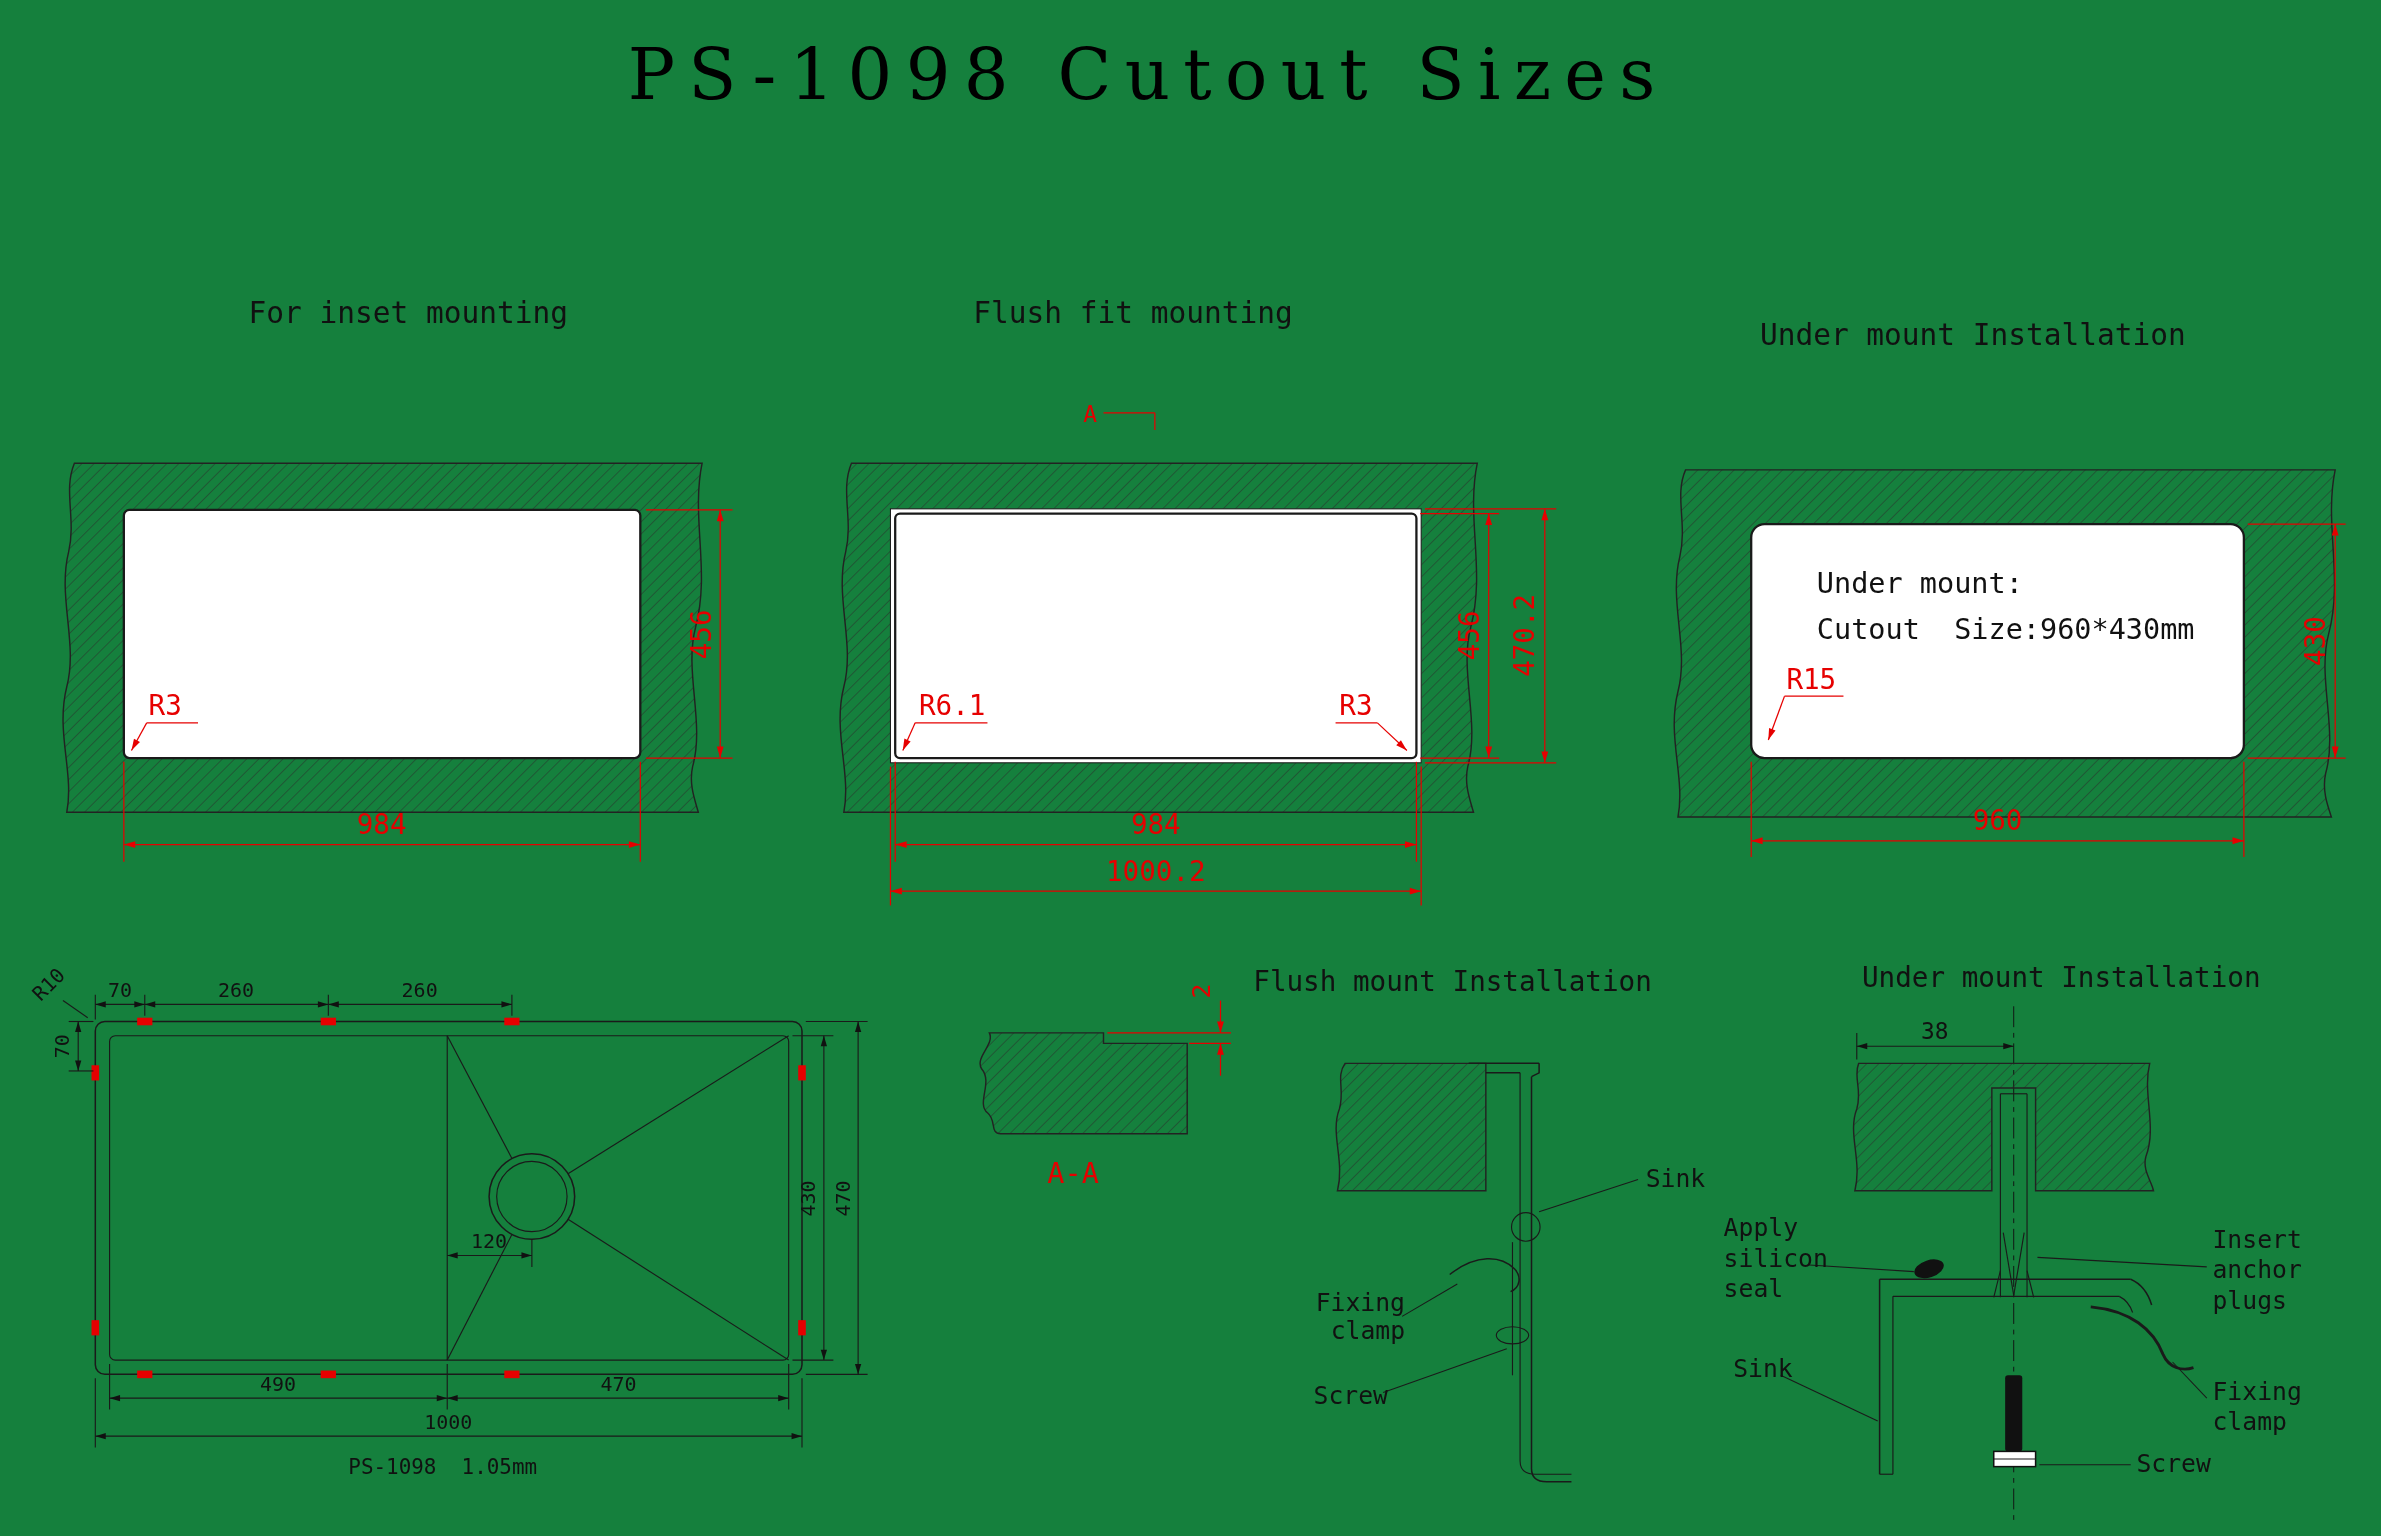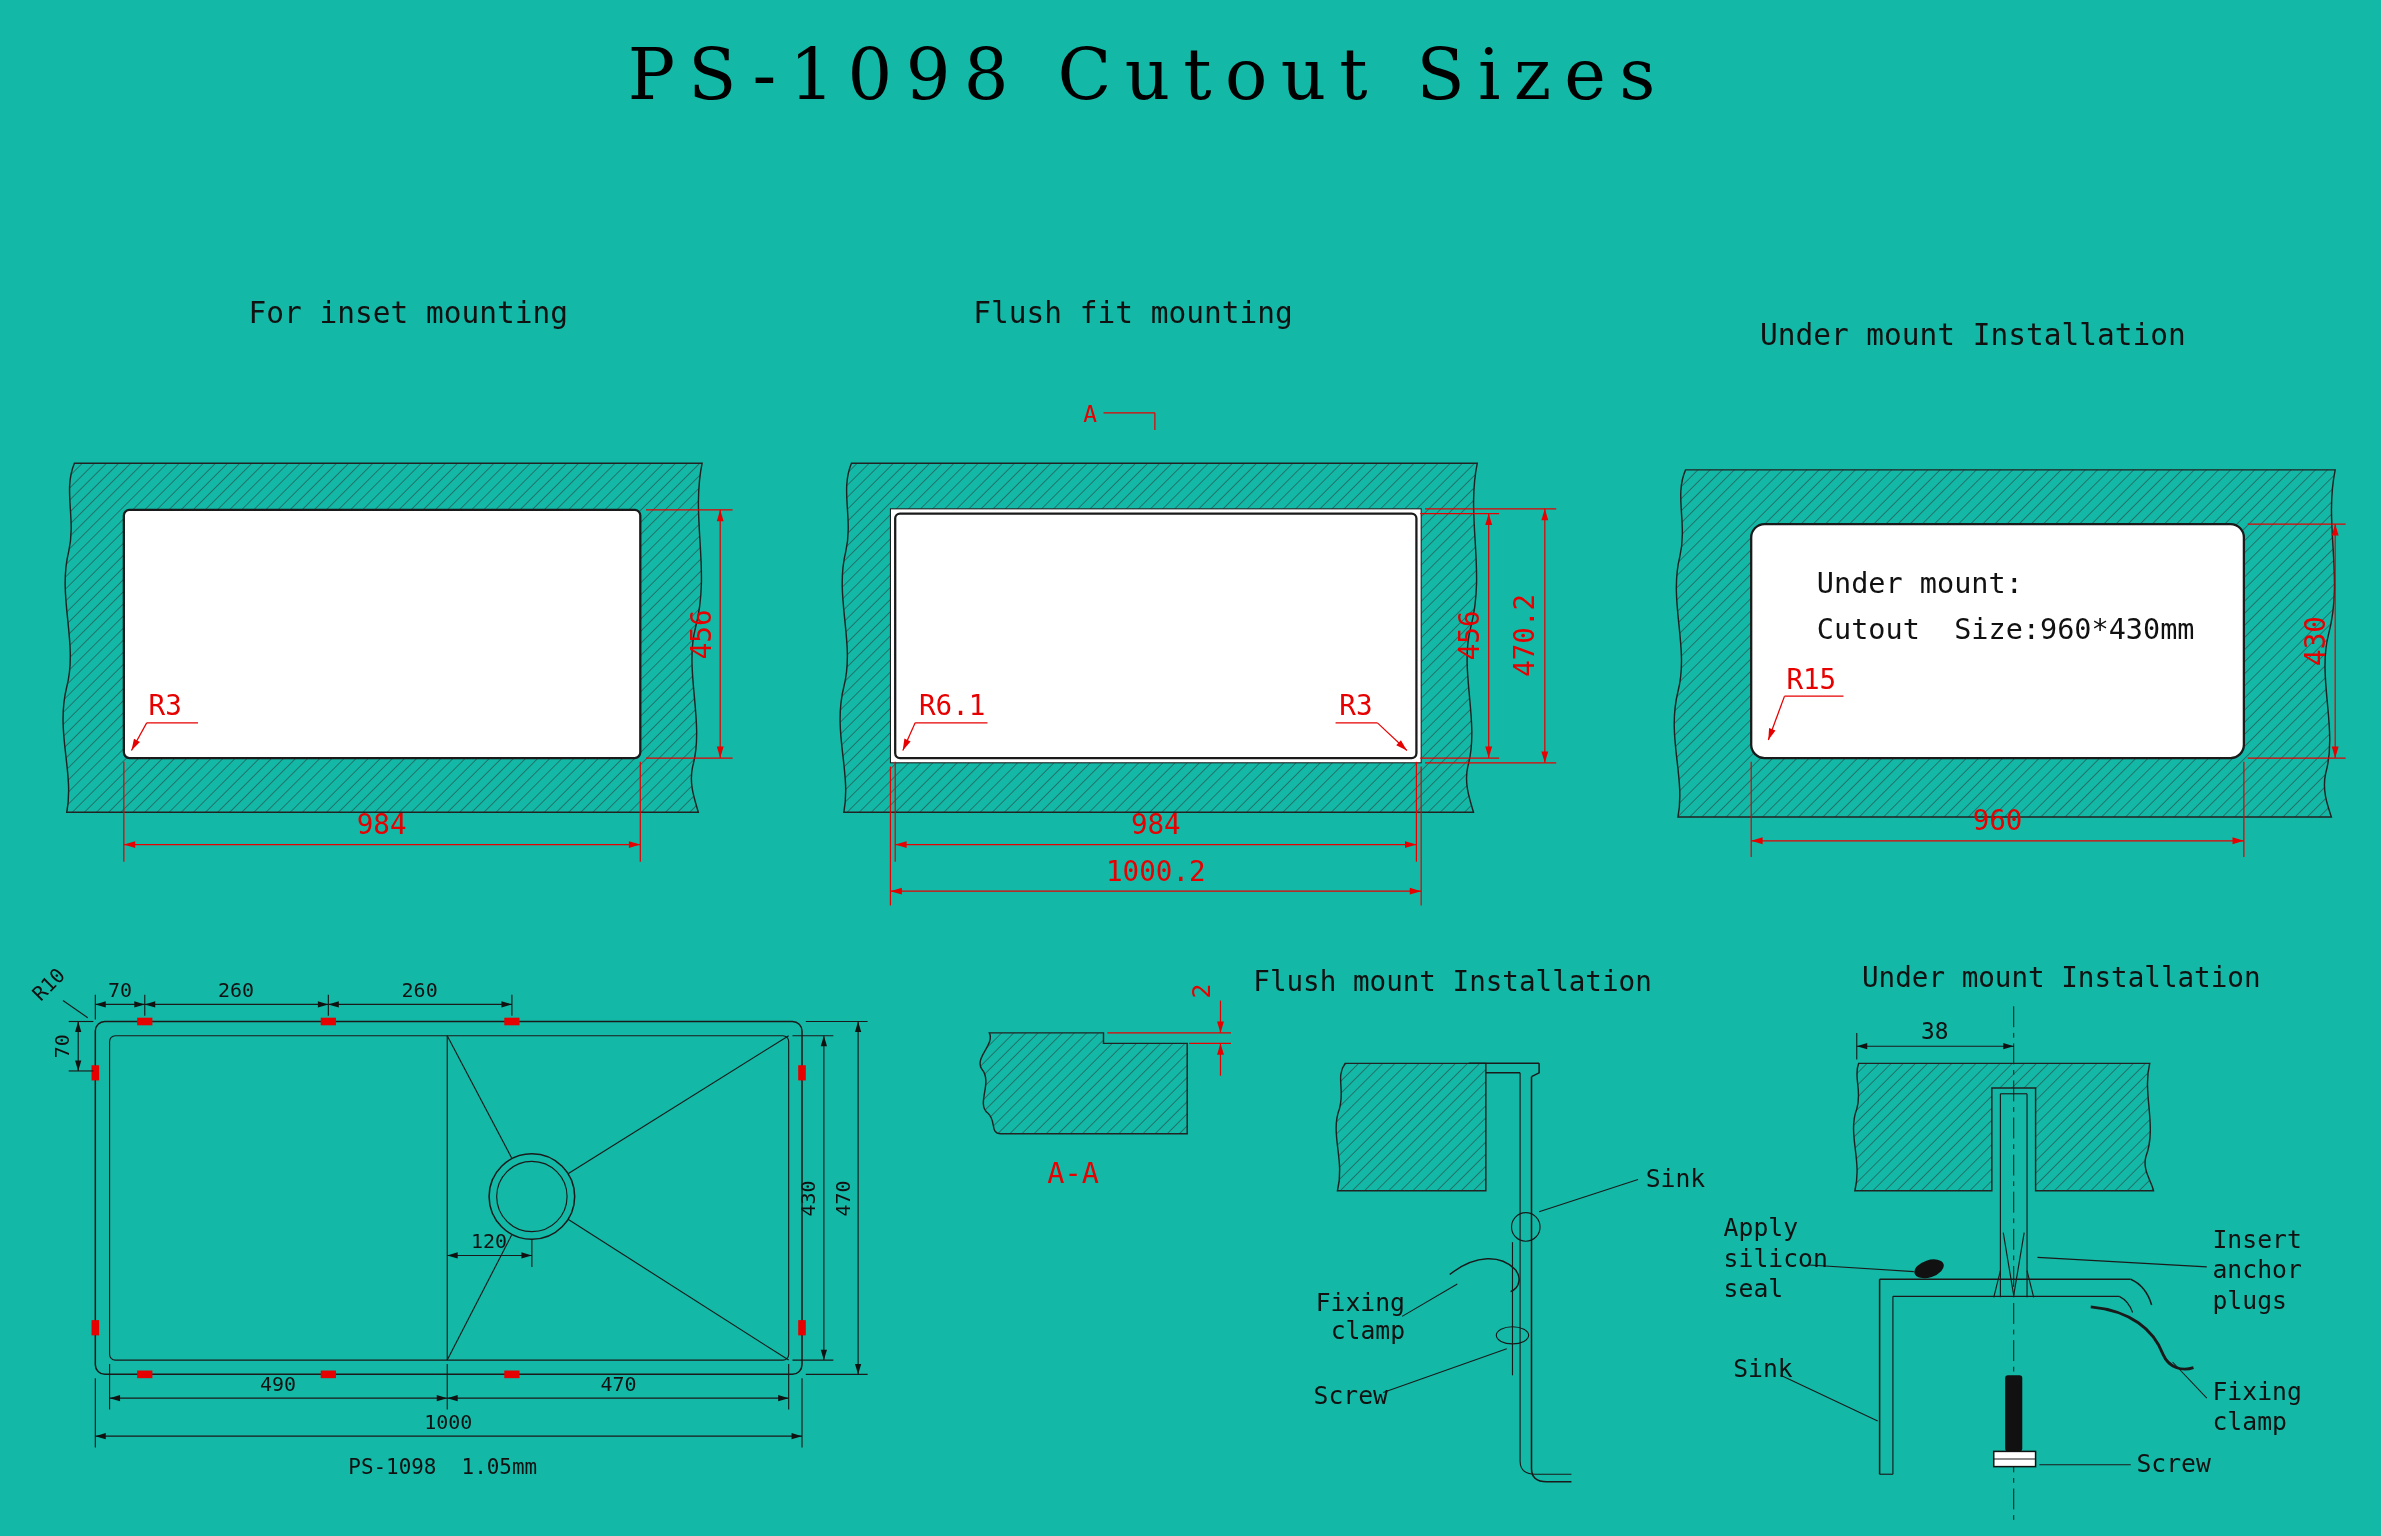--- a/index.html
+++ b/index.html
@@ -1,16 +1,16 @@
 <!DOCTYPE html>
 <html style="font-size:15px"><head>
 <meta charset="utf-8">
 <style>
   html,body{margin:0;padding:0;background:#fff;}
-  .stage{position:relative;width:2382px;height:1537px;background:#14b8a6;overflow:hidden;}
+  .stage{position:relative;width:2382px;height:1537px;background:#15803d;overflow:hidden;}
   svg{display:block;}
   text{font-family:"DejaVu Sans Mono", monospace; fill:#111;}
   .t-title{font-family:"DejaVu Serif", serif; font-size:74px; letter-spacing:14px; fill:#000;}
   .t-label{font-size:31px;}
   .t-note{font-size:30px;}
   .t-dim{font-size:29px; fill:#e60000;}
   .t-sec{font-size:24px; fill:#e60000;}
   .t-dimS{font-size:21px; fill:#111;}
   .t-dimB{font-size:24px; fill:#111;}
   .t-call{font-size:26px; fill:#111;}

